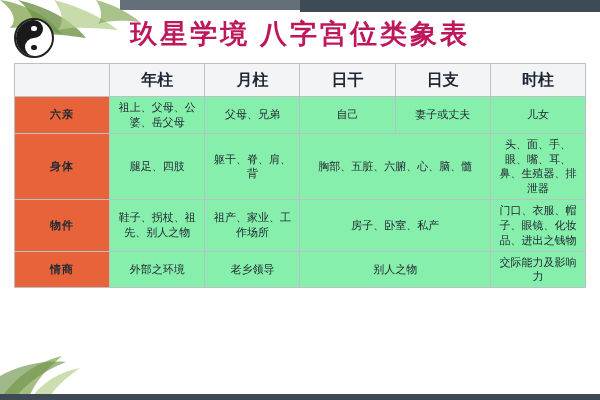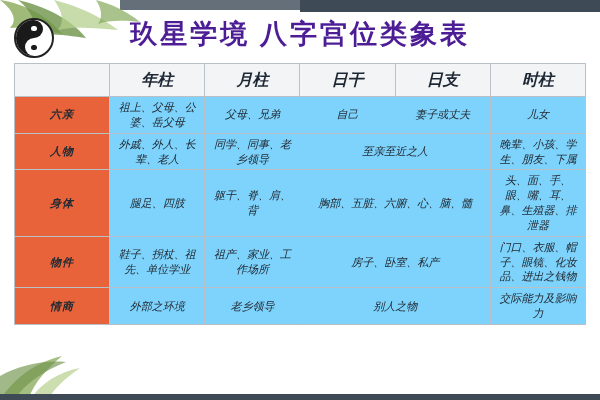--- a/index.html
+++ b/index.html
@@ -51,21 +51,21 @@
     opacity: .85;
   }
   .title-text {
     position: absolute;
     left: 0;
     top: 16px;
     width: 600px;
     text-align: center;
     font-size: 27px;
     font-weight: bold;
-    color: #4c1d95;
+    color: #be185d;
     letter-spacing: 3px;
     font-family: "Liberation Serif", "DejaVu Serif", serif;
   }
   .yinyang {
     position: absolute;
     left: 14px;
     top: 18px;
     width: 36px;
     height: 36px;
     border-radius: 50%;
@@ -116,22 +116,21 @@
     background: #1a1a1a;
   }
 
   table.gongwei {
     position: absolute;
     left: 14px;
     top: 63px;
     width: 572px;
     border-collapse: collapse;
     table-layout: fixed;
-    background: #7dd3fc;
-    font-style: italic;
+    background: #86efac;
   }
   table.gongwei td, table.gongwei th {
     border: 1px solid #b9c0c8;
     font-size: 11px;
     color: #222a33;
     padding: 3px 4px;
     line-height: 1.35;
     vertical-align: middle;
     text-align: center;
     font-family: "Liberation Sans", "DejaVu Sans", sans-serif;
@@ -218,39 +217,32 @@
         <td class="rowhead">六亲</td>
         <td class="c-year cell-left">祖上、父母、公婆、岳父母</td>
         <td class="c-month cell-left">父母、兄弟</td>
         <td class="c-dayg">自己</td>
         <td class="c-dayz">妻子或丈夫</td>
         <td class="c-hour">儿女</td>
       </tr>
 
 
 
-      <tr>
-        <td class="rowhead">人物</td>
-        <td class="c-year cell-left">外戚、外人、长辈、老人</td>
-        <td class="c-month cell-left">同学、同事、老乡领导</td>
-        <td class="c-dayg" colspan="2">至亲至近之人</td>
-        <td class="c-hour cell-left">晚辈、小孩、学生、朋友、下属</td>
-      </tr>
 
       <tr>
         <td class="rowhead">身体</td>
         <td class="c-year">腿足、四肢</td>
         <td class="c-month">躯干、脊、肩、背</td>
         <td class="c-dayg cell-left" colspan="2">胸部、五脏、六腑、心、脑、髓</td>
         <td class="c-hour cell-left">头、面、手、眼、嘴、耳、鼻、生殖器、排泄器</td>
       </tr>
 
       <tr>
         <td class="rowhead">物件</td>
-        <td class="c-year cell-left">鞋子、拐杖、祖先、单位学业</td>
+        <td class="c-year cell-left">鞋子、拐杖、祖先、别人之物</td>
         <td class="c-month cell-left">祖产、家业、工作场所</td>
         <td class="c-dayg" colspan="2">房子、卧室、私产</td>
         <td class="c-hour cell-left">门口、衣服、帽子、眼镜、化妆品、进出之钱物</td>
       </tr>
 
       <tr>
         <td class="rowhead">情商</td>
         <td class="c-year">外部之环境</td>
         <td class="c-month">老乡领导</td>
         <td class="c-dayg" colspan="2">别人之物</td>

